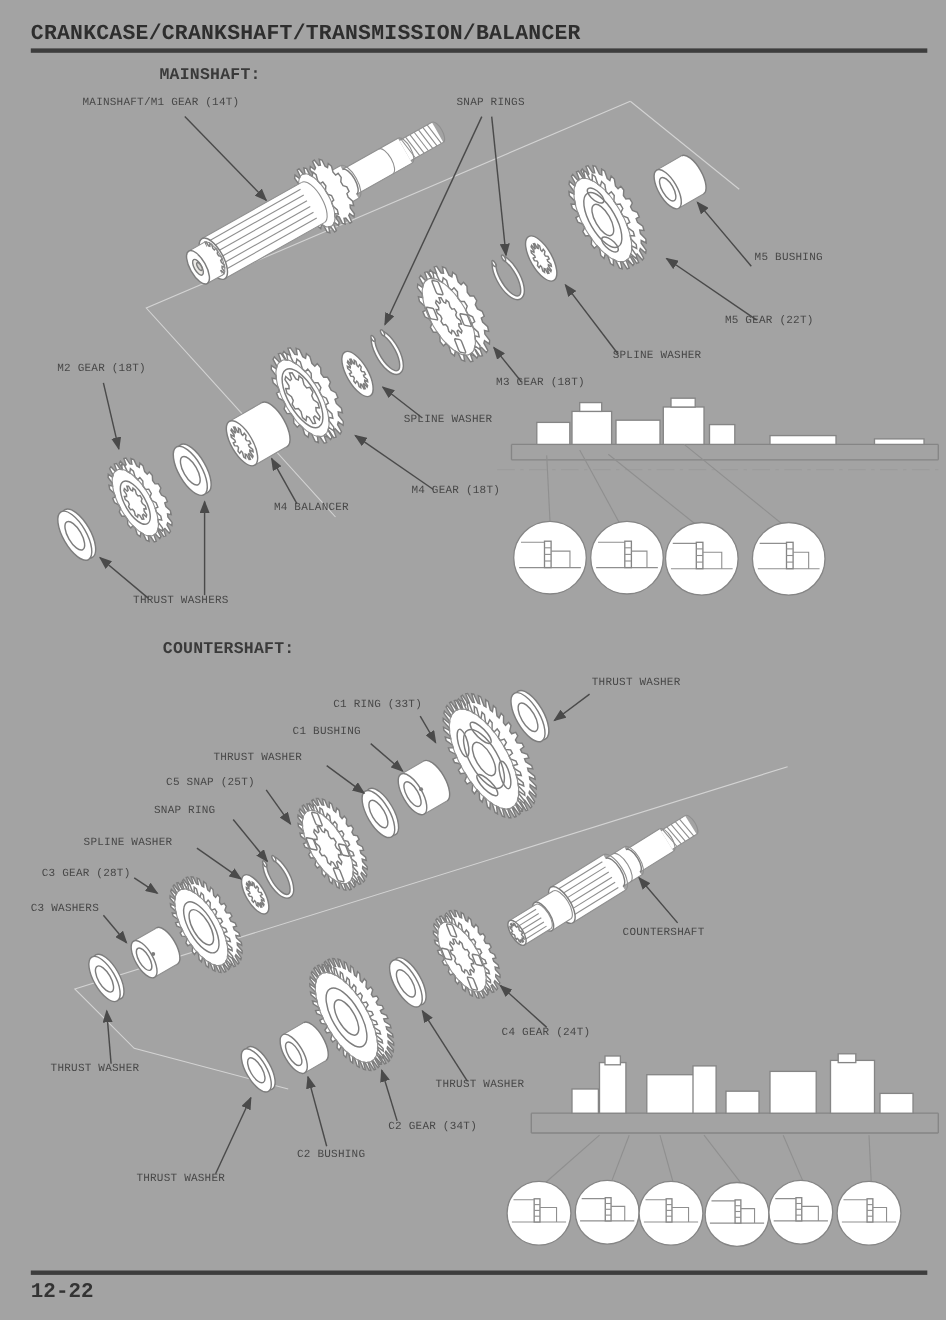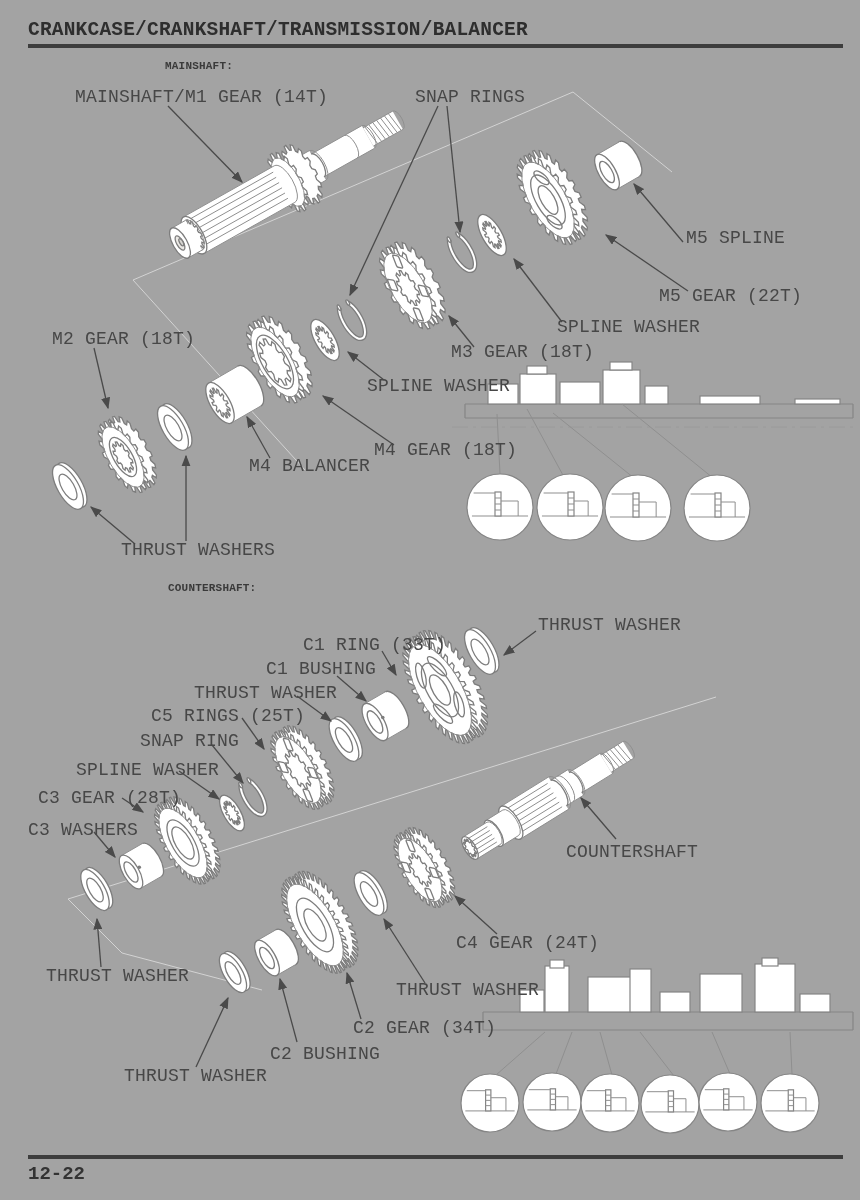--- a/index.html
+++ b/index.html
@@ -1,20 +1,20 @@
 <!DOCTYPE html>
 <html><head>
 <meta charset="utf-8">
 <style>
   html,body{margin:0;padding:0;background:#e8e8e8;}
   #page{position:relative;width:860px;height:1200px;background:#a3a3a3;overflow:hidden;
         font-family:Liberation Mono, monospace;color:#3f3f3f;}
   #diagram{position:absolute;left:0;top:0;}
-  .lbl{position:absolute;font-size:18px;line-height:1.1;white-space:nowrap;color:#474747;letter-spacing:.2px;}
-  .heading{position:absolute;font-size:11px;font-weight:bold;color:#3a3a3a;letter-spacing:.2px;white-space:nowrap;margin-left:20px;}
+  .lbl{position:absolute;font-size:10px;line-height:1.1;white-space:nowrap;color:#474747;letter-spacing:.2px;}
+  .heading{position:absolute;font-size:15px;font-weight:bold;color:#3a3a3a;letter-spacing:.2px;white-space:nowrap;}
   #title{position:absolute;left:28px;top:19px;font-size:19.5px;font-weight:bold;color:#2e2e2e;letter-spacing:.2px;white-space:nowrap;}
   .rule{position:absolute;left:28px;width:815px;height:3.5px;background:#3d3d3d;}
   #pagenum{position:absolute;left:28px;top:1163px;font-size:19px;font-weight:bold;color:#333;}
   
   .ln{stroke:#7d7d7d;stroke-width:1.3;vector-effect:non-scaling-stroke;}
   .thin{stroke:#8f8f8f;stroke-width:1;vector-effect:non-scaling-stroke;fill:none;}
   .f{fill:#fff;}
   .nf{fill:none;}
   .sil{fill:#fff;stroke:none;}
   .arr{stroke:#4a4a4a;stroke-width:1.3;fill:none;}
@@ -572,35 +572,35 @@
     </svg>
 
   <div id="title">CRANKCASE/CRANKSHAFT/TRANSMISSION/BALANCER</div>
   <div class="rule" style="top:44px"></div>
 
   <div class="heading" style="left:145px;top:60px">MAINSHAFT:</div>
   <div class="heading" style="left:148px;top:582px">COUNTERSHAFT:</div>
 
   <div class="lbl" style="left:75px;top:88px">MAINSHAFT/M1 GEAR (14T)</div>
   <div class="lbl" style="left:415px;top:88px">SNAP RINGS</div>
-  <div class="lbl" style="left:686px;top:229px">M5 SPLINE</div>
+  <div class="lbl" style="left:686px;top:229px">M5 BUSHING</div>
   <div class="lbl" style="left:659px;top:287px">M5 GEAR (22T)</div>
   <div class="lbl" style="left:557px;top:318px">SPLINE WASHER</div>
   <div class="lbl" style="left:451px;top:343px">M3 GEAR (18T)</div>
   <div class="lbl" style="left:367px;top:377px">SPLINE WASHER</div>
   <div class="lbl" style="left:52px;top:330px">M2 GEAR (18T)</div>
   <div class="lbl" style="left:374px;top:441px">M4 GEAR (18T)</div>
   <div class="lbl" style="left:249px;top:457px">M4 BALANCER</div>
   <div class="lbl" style="left:121px;top:541px">THRUST WASHERS</div>
 
   <div class="lbl" style="left:303px;top:636px">C1 RING (33T)</div>
   <div class="lbl" style="left:538px;top:616px">THRUST WASHER</div>
   <div class="lbl" style="left:266px;top:660px">C1 BUSHING</div>
   <div class="lbl" style="left:194px;top:684px">THRUST WASHER</div>
-  <div class="lbl" style="left:151px;top:707px">C5 RINGS (25T)</div>
+  <div class="lbl" style="left:151px;top:707px">C5 SNAP (25T)</div>
   <div class="lbl" style="left:140px;top:732px">SNAP RING</div>
   <div class="lbl" style="left:76px;top:761px">SPLINE WASHER</div>
   <div class="lbl" style="left:38px;top:789px">C3 GEAR (28T)</div>
   <div class="lbl" style="left:28px;top:821px">C3 WASHERS</div>
   <div class="lbl" style="left:566px;top:843px">COUNTERSHAFT</div>
   <div class="lbl" style="left:456px;top:934px">C4 GEAR (24T)</div>
   <div class="lbl" style="left:46px;top:967px">THRUST WASHER</div>
   <div class="lbl" style="left:396px;top:981px">THRUST WASHER</div>
   <div class="lbl" style="left:353px;top:1019px">C2 GEAR (34T)</div>
   <div class="lbl" style="left:270px;top:1045px">C2 BUSHING</div>

